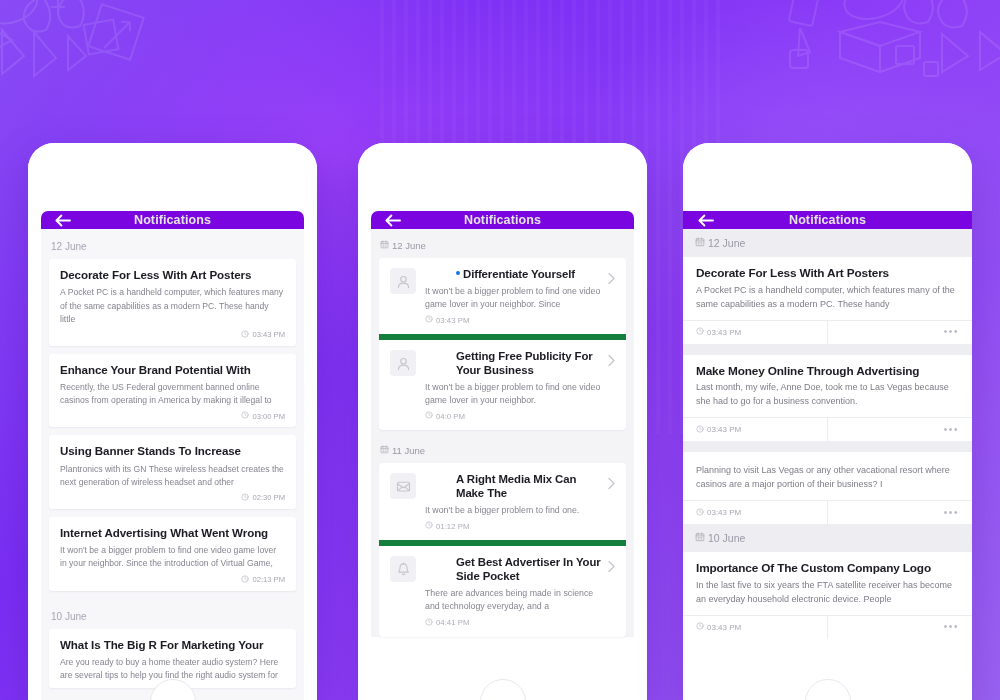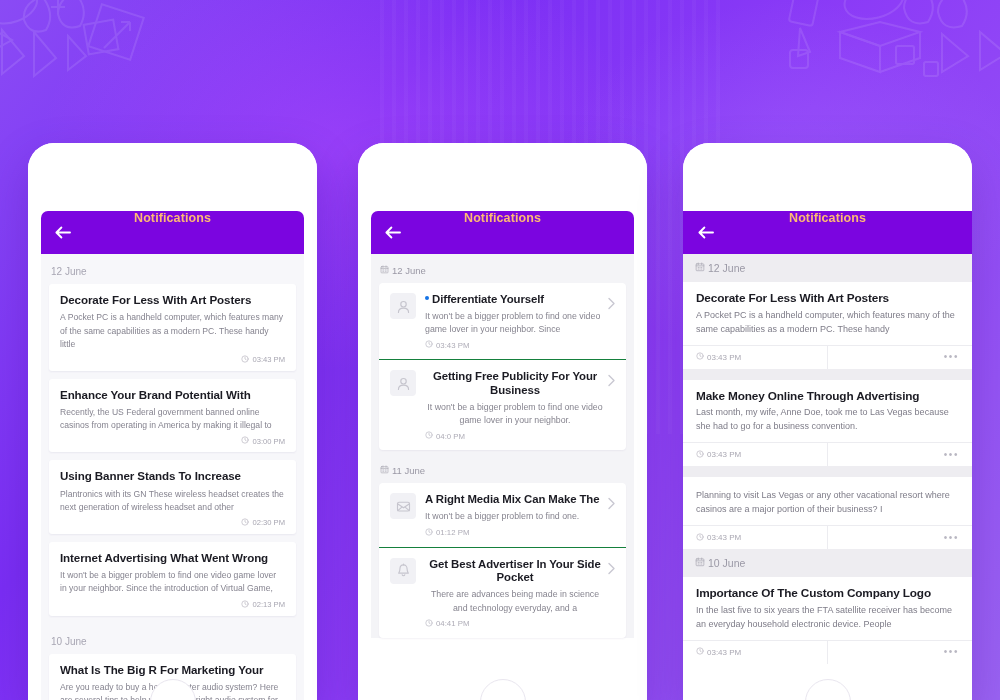--- a/index.html
+++ b/index.html
@@ -43,25 +43,25 @@
   .screen { position: absolute; left: 0; right: 0; top: 0; bottom: 0; }
   .home-ind {
     position: absolute; bottom: -22px; left: 50%;
     transform: translateX(-50%);
     width: 46px; height: 46px; border-radius: 50%;
     border: 1.4px solid #e9e6ef; background: #fff;
   }
 
   
   .appbar {
-    height: 43px;
+    height: 18px;
     background: #7b05e0;
-    display: flex; 
+    display: flex; align-items: center;
     position: relative;
-    color: #fdba74;
+    color: #e5e5e5;
   }
   .appbar.rounded { margin: 0 13px; border-radius: 7px 7px 0 0; }
   .appbar .back {
     position: absolute; left: 14px; top: 50%;
     transform: translateY(-50%);
     width: 18px; height: 18px;
     display: flex; align-items: center; justify-content: center;
     cursor: pointer;
   }
   .appbar.rounded .back { left: 13px; }
@@ -110,31 +110,31 @@
     background: #fff; border-radius: 4px;
     margin: 0 8px 4px 8px;
     box-shadow: 0 1px 2px rgba(60,40,110,0.06);
     overflow: hidden;
   }
   .p2-item {
     display: flex; gap: 9px;
     padding: 10px 11px 9px 11px;
     position: relative;
   }
-  .p2-item + .p2-item { border-top: 1px solid #15803d; text-align: center; }
+  .p2-item + .p2-item { border-top: 6px solid #15803d; }
   .p2-ava {
     width: 26px; height: 26px; flex: 0 0 26px;
     background: #f1f1f5; border-radius: 4px;
     display: flex; align-items: center; justify-content: center;
     color: #c4c3cc;
   }
   .p2-main { flex: 1; min-width: 0; padding-right: 10px; }
   .p2-title {
     font-size: 11.4px; font-weight: 700; color: #1b1b23;
-    line-height: 1.22; letter-spacing: -.1px;
+    line-height: 1.22; letter-spacing: -.1px; margin-left: 31px;
   }
   .p2-dot {
     display: inline-block; width: 4px; height: 4px;
     border-radius: 50%; background: #1573e6;
     vertical-align: middle; margin-right: 3px; position: relative; top: -2px;
   }
   .p2-desc { font-size: 8.8px; color: #86848f; line-height: 1.5; margin-top: 3px; }
   .p2-time {
     font-size: 7.8px; color: #aeacb7; margin-top: 4px;
     display: flex; align-items: center; gap: 3px;

